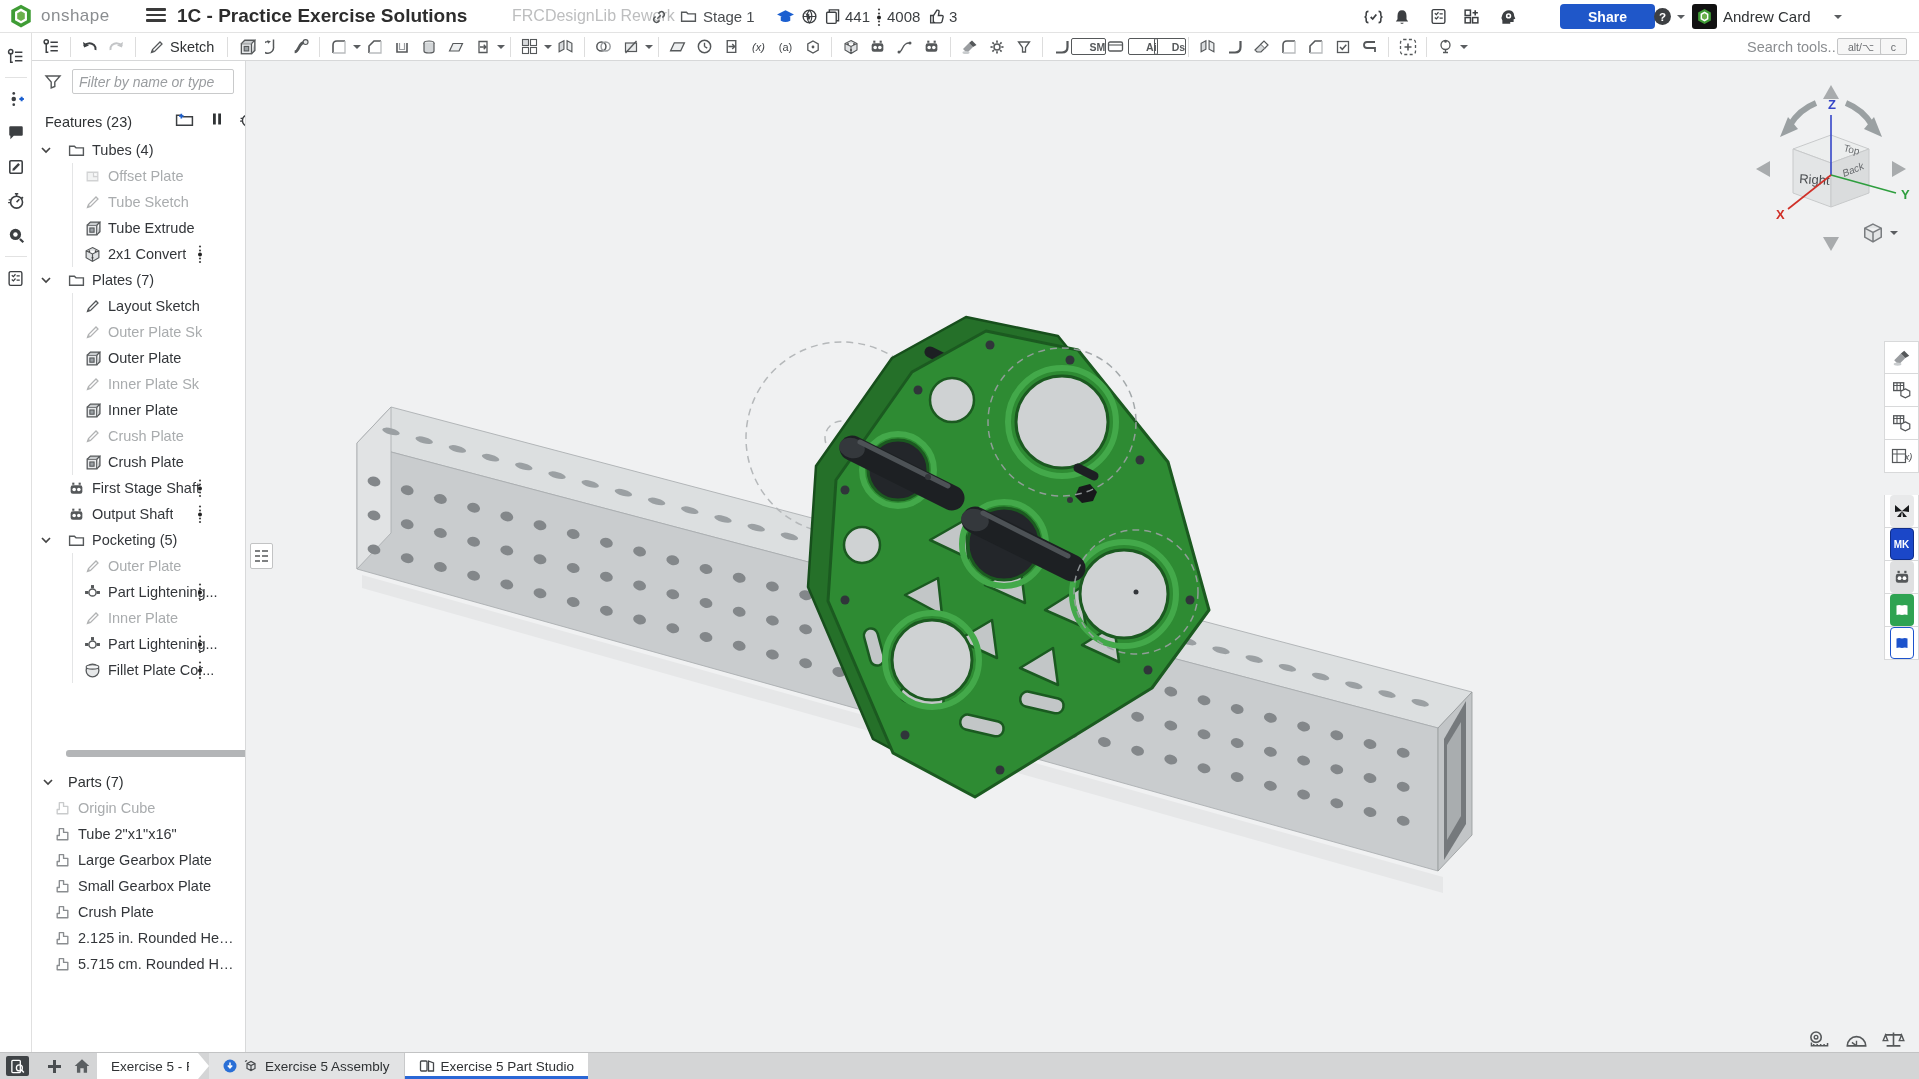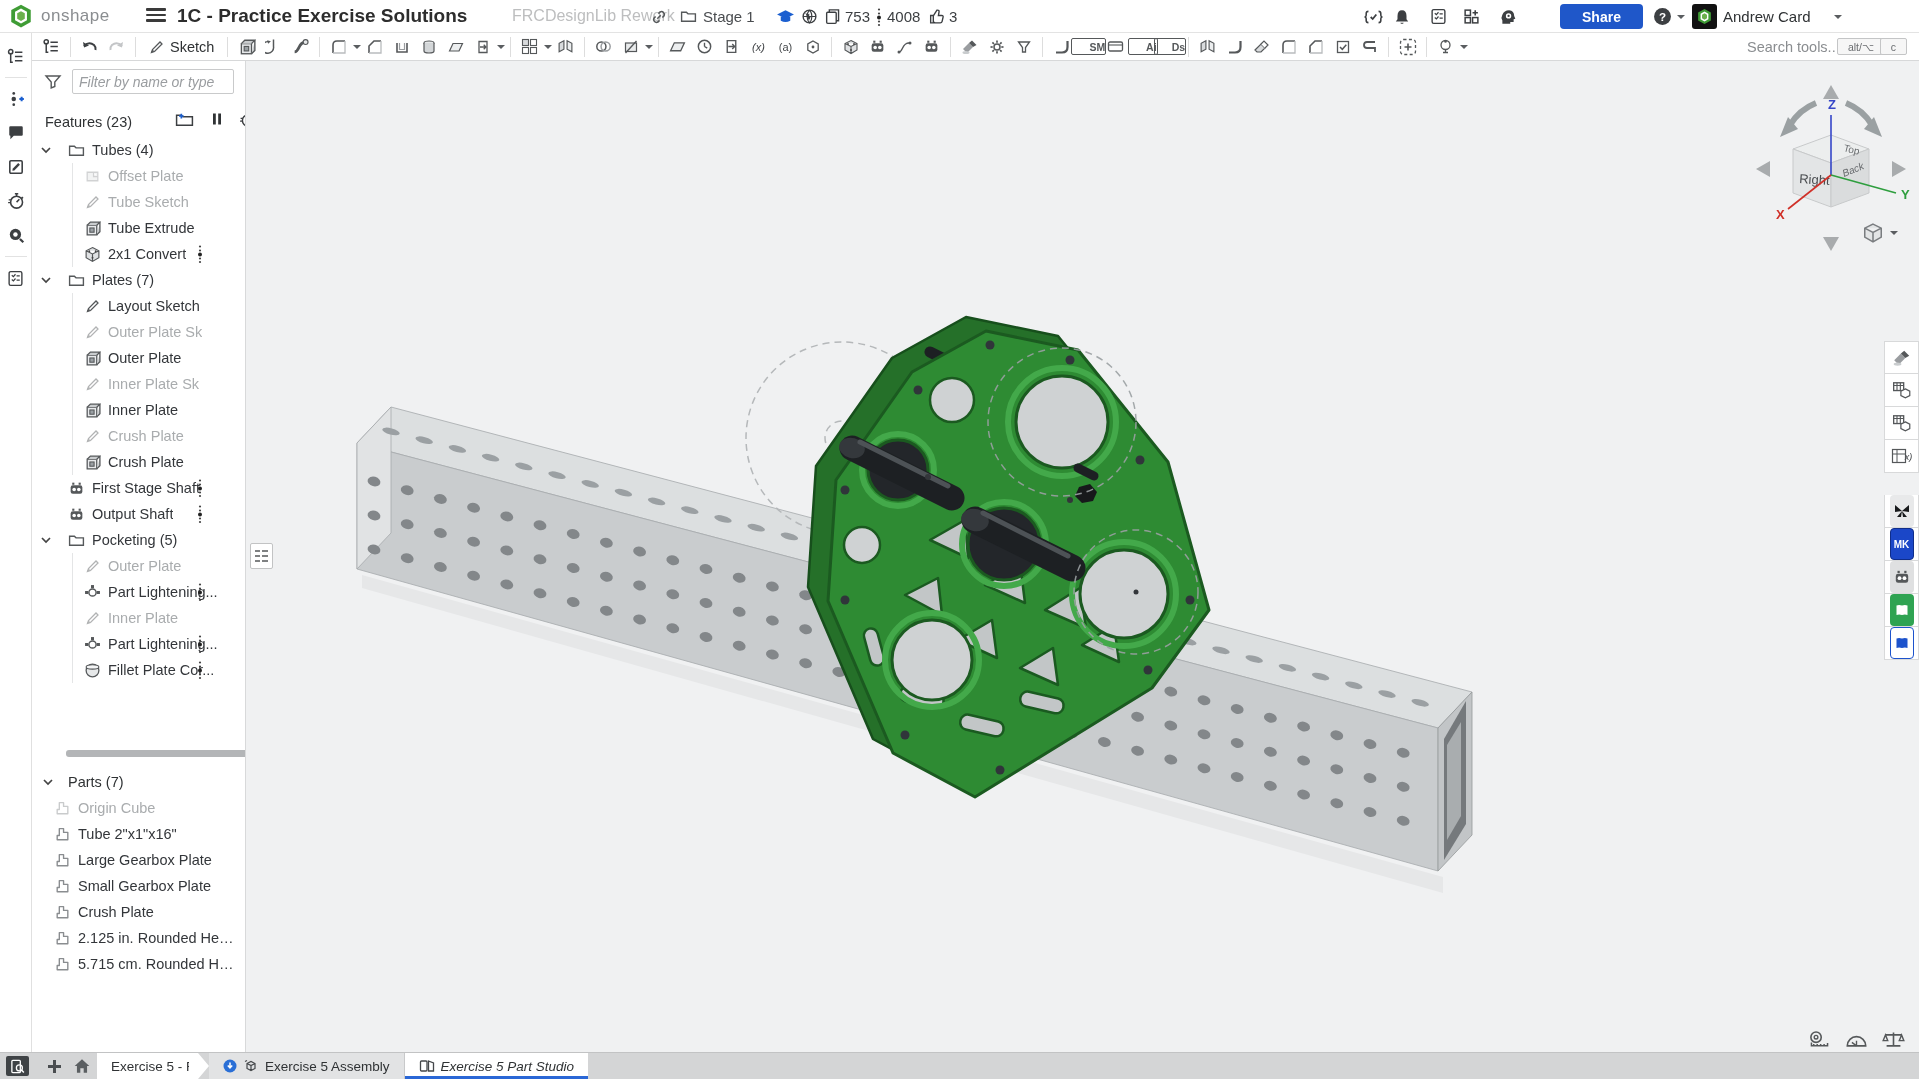--- a/index.html
+++ b/index.html
@@ -15,21 +15,21 @@
   #topbar { position:absolute; left:0; top:0; width:1919px; height:33px; background:#fff;
     border-bottom:1px solid #e3e3e3; display:flex; align-items:center; z-index:30; }
   #logo { position:absolute; left:8px; top:3px; display:flex; align-items:center; gap:7px; }
   #brand-word { font-size:17px; color:#8a8d90; letter-spacing:.5px; font-weight:500; }
   #hamburger { position:absolute; left:146px; top:8px; width:20px; height:16px; cursor:pointer; }
   #hamburger div { height:2.5px; background:#3a3a3a; margin-bottom:3px; border-radius:1px; }
   #doc-title { position:absolute; left:177px; top:5px; font-size:19px; font-weight:700; color:#2d2d2d; white-space:nowrap; }
   #doc-subtitle { position:absolute; left:512px; top:7px; font-size:16px; color:#bdbebf; white-space:nowrap; }
   .tb-mid { position:absolute; top:0; height:33px; display:flex; align-items:center; color:#54575a; }
   .tb-stat { font-size:15px; color:#3c3f42; margin-left:4px; }
-  #share-btn { position:absolute; left:1560px; top:4px; width:83px; height:25px; background:#1f57c9;
+  #share-btn { position:absolute; left:1560px; top:4px; width:95px; height:25px; background:#1f57c9;
     color:#fff; font-size:14px; font-weight:700; border:none; border-radius:4px; cursor:pointer; }
   #user-name { position:absolute; left:1723px; top:8px; font-size:15px; color:#2f3234; }
   #avatar { position:absolute; left:1692px; top:4px; width:25px; height:25px; background:#111; border-radius:3px;
     display:flex; align-items:center; justify-content:center; }
 
   
   #toolbar { position:absolute; left:32px; top:33px; width:1887px; height:28px; background:#fff;
     border-bottom:1px solid #d7d8d9; display:flex; align-items:center; padding:0 6px; z-index:25; }
   .tbi { width:27px; height:24px; border-radius:3px; display:inline-flex; align-items:center; justify-content:center;
     cursor:pointer; flex:0 0 auto; }
@@ -118,21 +118,21 @@
   .plus::before, .plus::after { content:''; position:absolute; background:#4a4d50; }
   .plus::before { left:5.5px; top:0; width:2.5px; height:13px; }
   .plus::after  { left:0; top:5.5px; width:13px; height:2.5px; }
   #home-btn { width:30px; display:flex; align-items:center; justify-content:center; cursor:pointer; flex:0 0 auto; }
   .dtab { position:relative; display:flex; align-items:center; gap:6px; padding:0 14px; font-size:13.5px; color:#2f3234;
     cursor:pointer; flex:0 0 auto; white-space:nowrap; }
   #tab-doc { width:112px; background:#fff; clip-path:polygon(0 0, calc(100% - 11px) 0, 100% 50%, calc(100% - 11px) 100%, 0 100%);
     padding-right:20px; overflow:hidden; }
   #tab-doc span { overflow:hidden; max-width:86px; display:inline-block; }
   #tab-asm { background:#e2e3e4; border-right:1px solid #c8c9ca; }
-  #tab-ps  { background:#fff;font-style:italic; }
+  #tab-ps  { background:#fff; }
   #tab-ps::after { content:''; position:absolute; left:0; right:0; bottom:0; height:3px; background:#2a67d6; }
 
   text { font-family:"Liberation Sans",sans-serif; }
 </style>
 </head>
 <body>
 
 <svg width="0" height="0" style="position:absolute">
   <defs>
     <symbol id="s-pencil" viewBox="0 0 16 16">
@@ -449,21 +449,21 @@
             <use href="#s-globe"></use>
           </svg>
         </span>
       </div>
     <div class="tb-mid" style="left:824px;">
       <span class="ic">
           <svg width="17" height="17">
             <use href="#s-pages"></use>
           </svg>
         </span>
-      <span class="tb-stat">753</span>
+      <span class="tb-stat">441</span>
     </div>
     <div class="tb-mid" style="left:875px;">
       <span class="ic">
           <svg width="8" height="20">
             <use href="#s-kebab"></use>
           </svg>
         </span>
       <span class="tb-stat">4008</span>
     </div>
     <div class="tb-mid" style="left:928px;">

